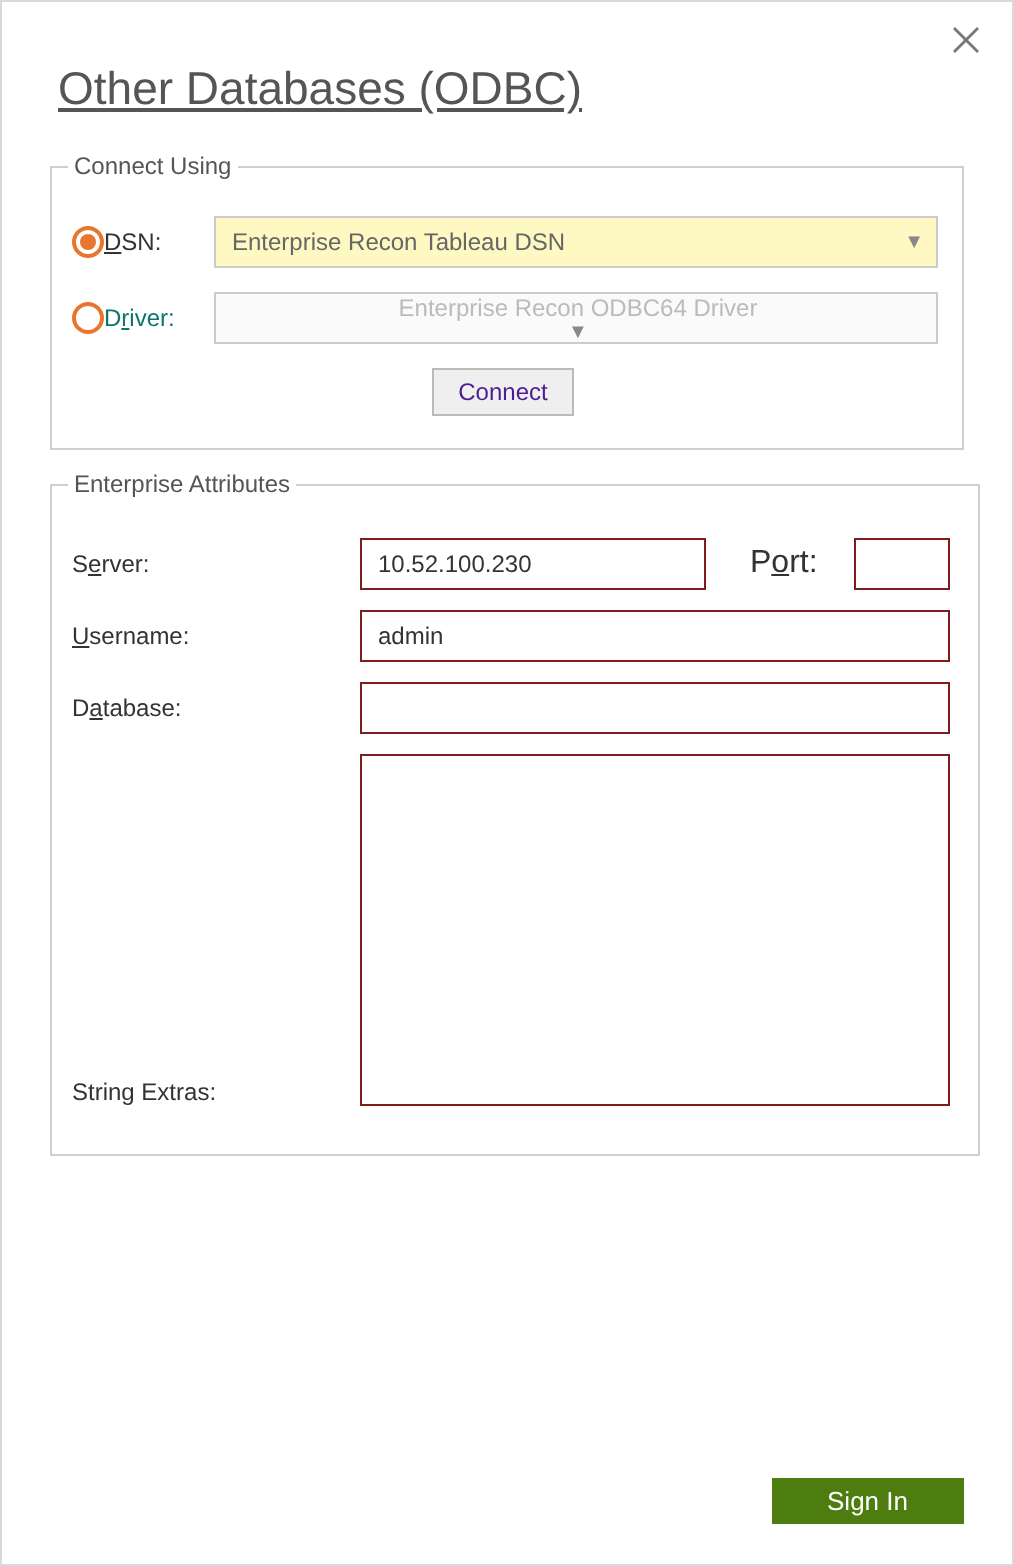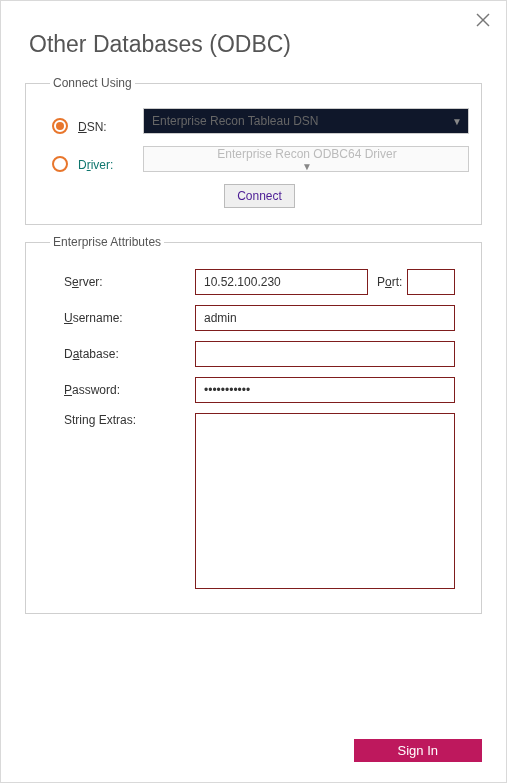--- a/index.html
+++ b/index.html
@@ -20,42 +20,42 @@
     height: 16px;
     cursor: pointer;
     color: #666;
   }
   .close-btn svg { width: 14px; height: 14px; display:block; }
   .title {
     font-size: 23px;
     color: #555;
     padding: 30px 24px 18px 28px;
     font-weight: 400;
+    text-decoration: underline;
   }
   fieldset {
     margin: 0 24px 10px 24px;
     border: 1px solid #cfcfcf;
-    padding: 10px 12px 14px 24px;
+    padding: 10px 12px 14px 8px;
   }
   legend {
     font-size: 12px;
     color: #555;
     padding: 0 3px;
   }
   .desc {
     font-size: 12px;
     color: #333;
     line-height: 1.45;
     margin: 6px 2px 14px 2px;
   }
   .radio-row {
     display: flex;
-    align-items: flex-end;
+    align-items: center;
     margin: 8px 0 12px 2px;
-    gap: 10px;
   }
   .radio {
     width: 16px; height: 16px;
     border: 2px solid #e8762c;
     border-radius: 50%;
     position: relative;
     flex-shrink: 0;
   }
   .radio.selected::after {
     content: "";
@@ -76,79 +76,79 @@
   .dropdown {
     flex: 1;
     height: 26px;
     border: 1px solid #ccc;
     display: flex;
     align-items: center;
     justify-content: space-between;
     padding: 0 6px 0 8px;
     font-size: 12px;
     color: #666;
-    background: #0f172a;
+    background: #fef9c3;
   }
   .dropdown.disabled { color: #bbb; background: #fafafa; flex-direction: column; }
   .dropdown .caret { font-size: 10px; color: #888; }
   .connect-container {
     text-align: center;
     margin: 2px 0 2px 0;
   }
   .connect-btn {
     display: inline-block;
     border: 1px solid #bbb;
     background: #efefef;
     font-size: 12px;
     color: #4c1d95;
     padding: 4px 12px;
     cursor: pointer;
   }
   .form-row {
     display: flex;
     align-items: center;
-    margin: 10px 14px;
-    gap: 3px;
+    margin: 10px 2px;
+    gap: 16px;
   }
   .form-label {
     font-size: 12px;
     color: #333;
     width: 128px;
   }
   .form-label u { text-decoration: underline; }
   .text-input {
     height: 26px;
     border: 1px solid #7f1d1d;
     font-size: 12px;
     color: #333;
     padding: 0 8px;
     background: #fff;
   }
   .server-input { flex: 1; }
-  .port-label { font-size: 12px; color: #333; margin-left:6px; margin-right:2px;}
+  .port-label { font-size: 16px; color: #333; margin-left:6px; margin-right:2px;}
   .port-input { width: 48px; }
   .full-input { flex: 1; }
   textarea.text-input {
     flex: 1;
     height: 176px;
     resize: none;
     padding: 6px 8px;
   }
-  .form-row.extras { align-items: flex-start; }
+  .form-row.extras { align-items: flex-end; }
   .signin-container {
     position: absolute;
     bottom: 20px;
     right: 24px;
   }
   .signin-btn {
-    background: #be185d;
+    background: #4d7c0f;
     color: #fff;
     border: none;
     font-size: 13px;
-    padding: 4px 44px;
+    padding: 4px 28px;
     cursor: pointer;
   }
 </style>
 </head>
 <body>
 
 <div class="close-btn">
   <svg viewBox="0 0 14 14">
       <line x1="1" y1="1" x2="13" y2="13" stroke="#777" stroke-width="1.4"></line>
       <line x1="13" y1="1" x2="1" y2="13" stroke="#777" stroke-width="1.4"></line>
@@ -196,24 +196,20 @@
   <div class="form-row">
     <div class="form-label"><u>U</u>sername:</div>
     <input class="text-input full-input" value="admin" style="">
   </div>
 
   <div class="form-row">
     <div class="form-label">D<u>a</u>tabase:</div>
     <input class="text-input full-input" value="" style="">
   </div>
 
-  <div class="form-row">
-    <div class="form-label"><u>P</u>assword:</div>
-    <input class="text-input full-input" value="•••••••••••" style="">
-  </div>
 
   <div class="form-row extras">
     <div class="form-label">String Extras:</div>
     <textarea class="text-input" style=""></textarea>
   </div>
 </fieldset>
 
 <div class="signin-container">
   <button class="signin-btn">Sign In</button>
 </div>

